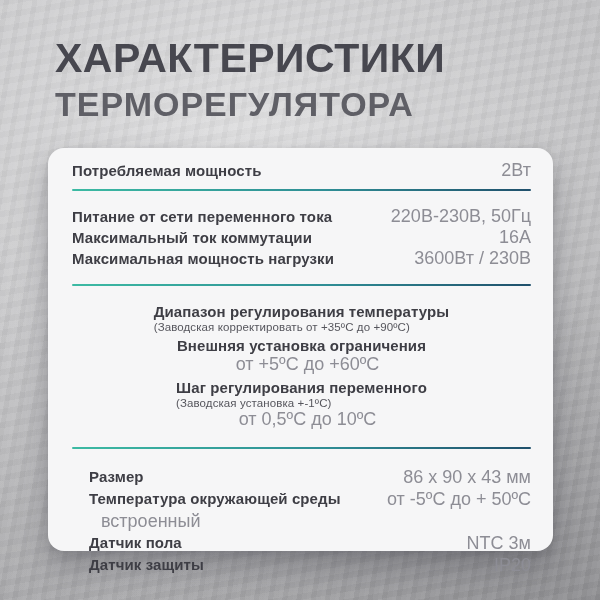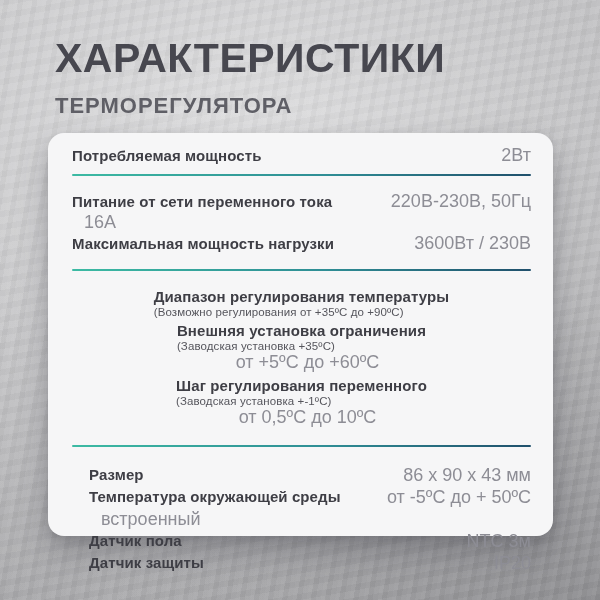--- a/index.html
+++ b/index.html
@@ -36,29 +36,29 @@
     position:absolute; left:55px; top:36px; z-index:2;
   }
   .title {
     font-size:41px;
     font-weight:800;
     letter-spacing:0.5px;
     color:#47474f;
     line-height:1.1;
   }
   .subtitle {
-    font-size:22px;
+    font-size:34px;
     font-weight:700;
     letter-spacing:1px;
     color:#5f5f66;
-    margin-top:12px;
+    margin-top:4px;
   }
 
   .card {
-    position:absolute; left:48px; top:133px; z-index:2;
+    position:absolute; left:48px; top:148px; z-index:2;
     width:505px; height:403px;
     background:#f6f6f7;
     border-radius:16px;
     padding:12px 22px 12px 24px;
     box-shadow:0 16px 32px rgba(45,45,55,0.30), 0 4px 10px rgba(45,45,55,0.15);
     display:flex;
     flex-direction:column;
   }
 
   .divider {
@@ -129,41 +129,41 @@
     </div>
 
     <div class="divider"></div>
 
     <div class="sec-std">
       <div class="row">
         <span class="label">Питание от сети переменного тока</span>
         <span class="value">220В-230В, 50Гц</span>
       </div>
       <div class="row">
+        <span class="label">Максимальный ток коммутации</span>
         <span class="value">16A</span>
       </div>
       <div class="row">
         <span class="label">Максимальная мощность нагрузки</span>
         <span class="value">3600Вт / 230В</span>
       </div>
     </div>
 
     <div class="divider"></div>
 
     <div class="sec-noted">
       <div class="row">
         <span class="label-block">
           <span class="label">Диапазон регулирования температуры</span>
-          <span class="note">(Возможно регулирования от +35ºС до +90ºС)</span>
+          <span class="note">(Заводская корректировать от +35ºС до +90ºС)</span>
         </span>
       </div>
       <div class="row">
         <span class="label-block">
           <span class="label">Внешняя установка ограничения</span>
-          <span class="note">(Заводская установка +35ºС)</span>
         </span>
         <span class="value">от +5ºС до +60ºС</span>
       </div>
       <div class="row">
         <span class="label-block">
           <span class="label">Шаг регулирования переменного</span>
           <span class="note">(Заводская установка +-1ºС)</span>
         </span>
         <span class="value">от 0,5ºС до 10ºС</span>
       </div>

